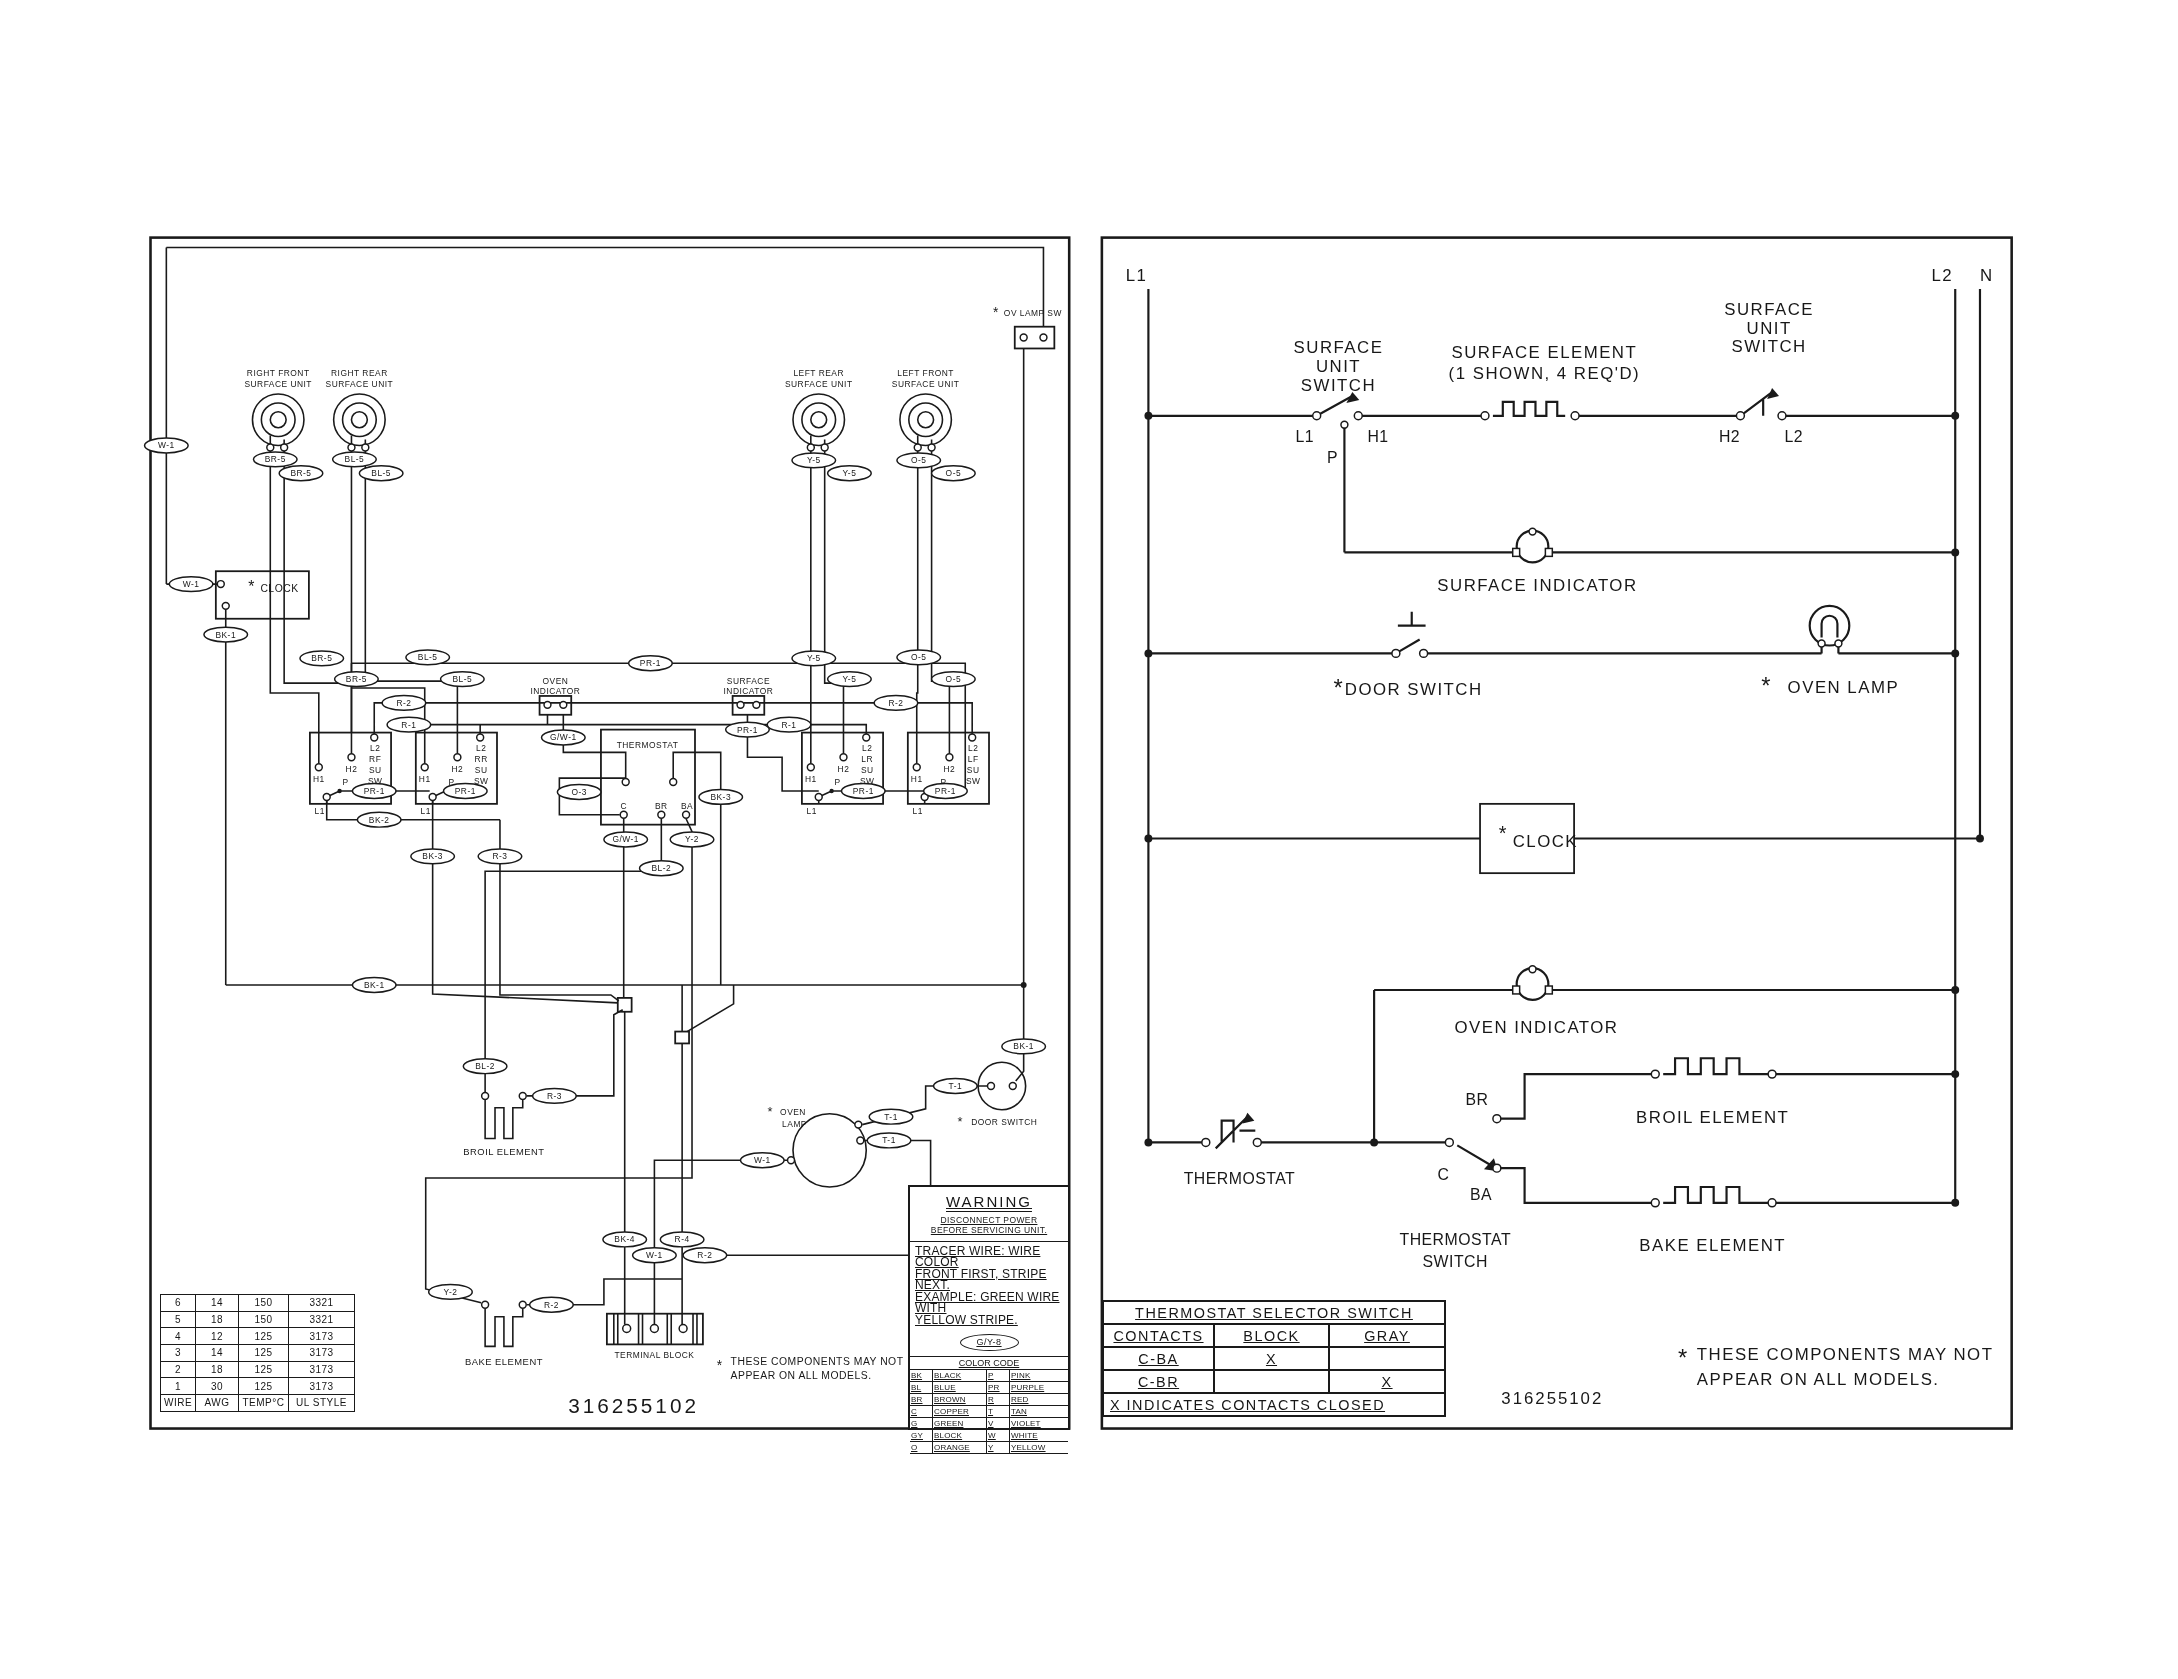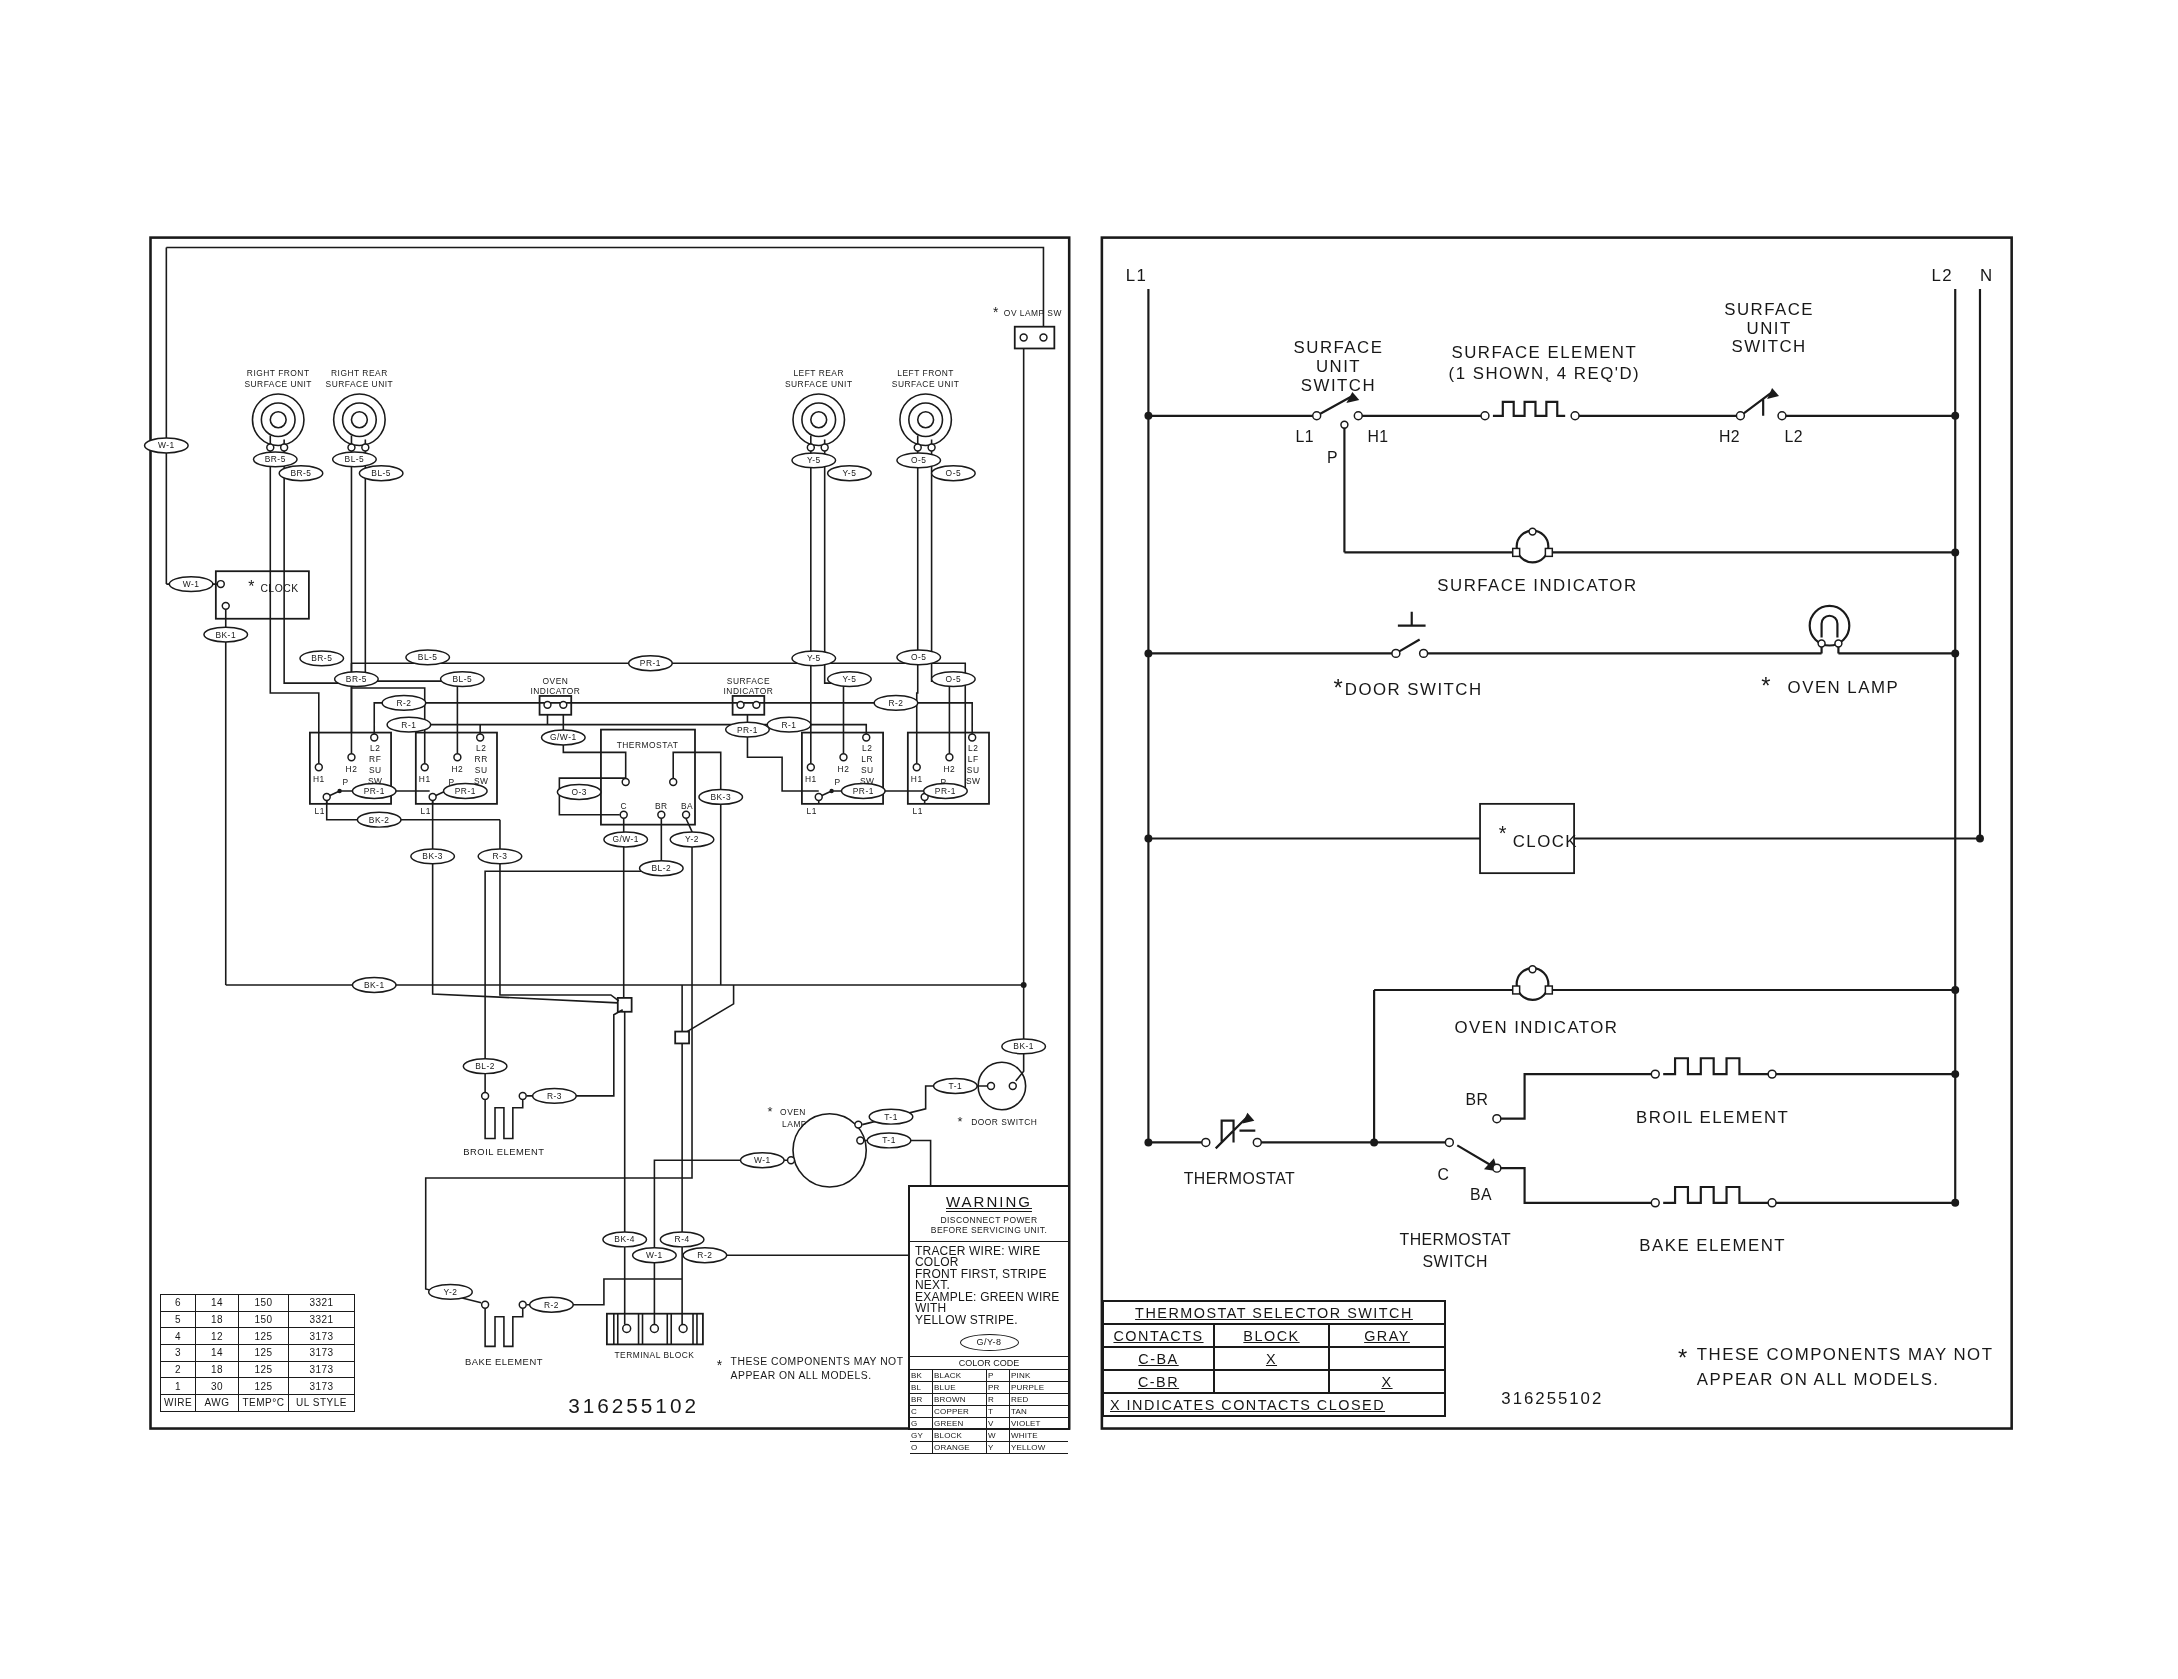--- a/index.html
+++ b/index.html
@@ -19,21 +19,21 @@
   .box{fill:none;stroke:#1a1a1a;stroke-width:1.8;}
   .panel{fill:none;stroke:#1a1a1a;stroke-width:2.6;}
   .arw{fill:#1a1a1a;stroke:none;}
   
   .abs{position:absolute;}
   table{border-collapse:collapse;}
   #wireTable{left:160px;top:1294px;}
   #wireTable td{border:1.6px solid #1a1a1a;font-size:10px;text-align:center;height:15.7px;padding:0;letter-spacing:0.5px;}
   #selTable{left:1102px;top:1300px;}
   #selTable td{border:2px solid #1a1a1a;font-size:14.4px;text-align:center;height:21px;padding:0;letter-spacing:1.5px;text-decoration:underline;}
-  #warnBox{left:908px;top:1185px;width:158px;height:241px;border:2.2px solid #1a1a1a;background:#fff;}
+  #warnBox{left:908px;top:1185px;width:158px;height:241px;border:2.2px solid #1a1a1a;background:#fff;text-decoration:underline;}
   #warnBox .wtitle{font-size:15px;text-align:center;margin-top:6px;letter-spacing:2px;
      text-decoration:underline;text-decoration-style:double;}
   #warnBox .wmsg{font-size:8.5px;text-align:center;line-height:10.4px;margin-top:5px;letter-spacing:0.4px;}
   #warnBox .sep{border-top:1.6px solid #1a1a1a;margin-top:5px;}
   #warnBox .tracer{font-size:12px;line-height:11.5px;margin:4px 3px 8px 5px;letter-spacing:0.2px;}
   #warnBox .oval{width:57px;height:15px;border:1.6px solid #1a1a1a;border-radius:50%;
      margin:4px auto 4px auto;font-size:9px;text-align:center;line-height:14px;letter-spacing:0.5px;}
   #warnBox .cctitle{font-size:9px;text-align:center;border-bottom:1.4px solid #1a1a1a;padding:1px 0;}
   #ccTable{width:100%;}
   #ccTable td{font-size:8px;height:11px;padding:0 1px;border-bottom:1.2px solid #1a1a1a;border-right:1.2px solid #1a1a1a;letter-spacing:0.2px;}

